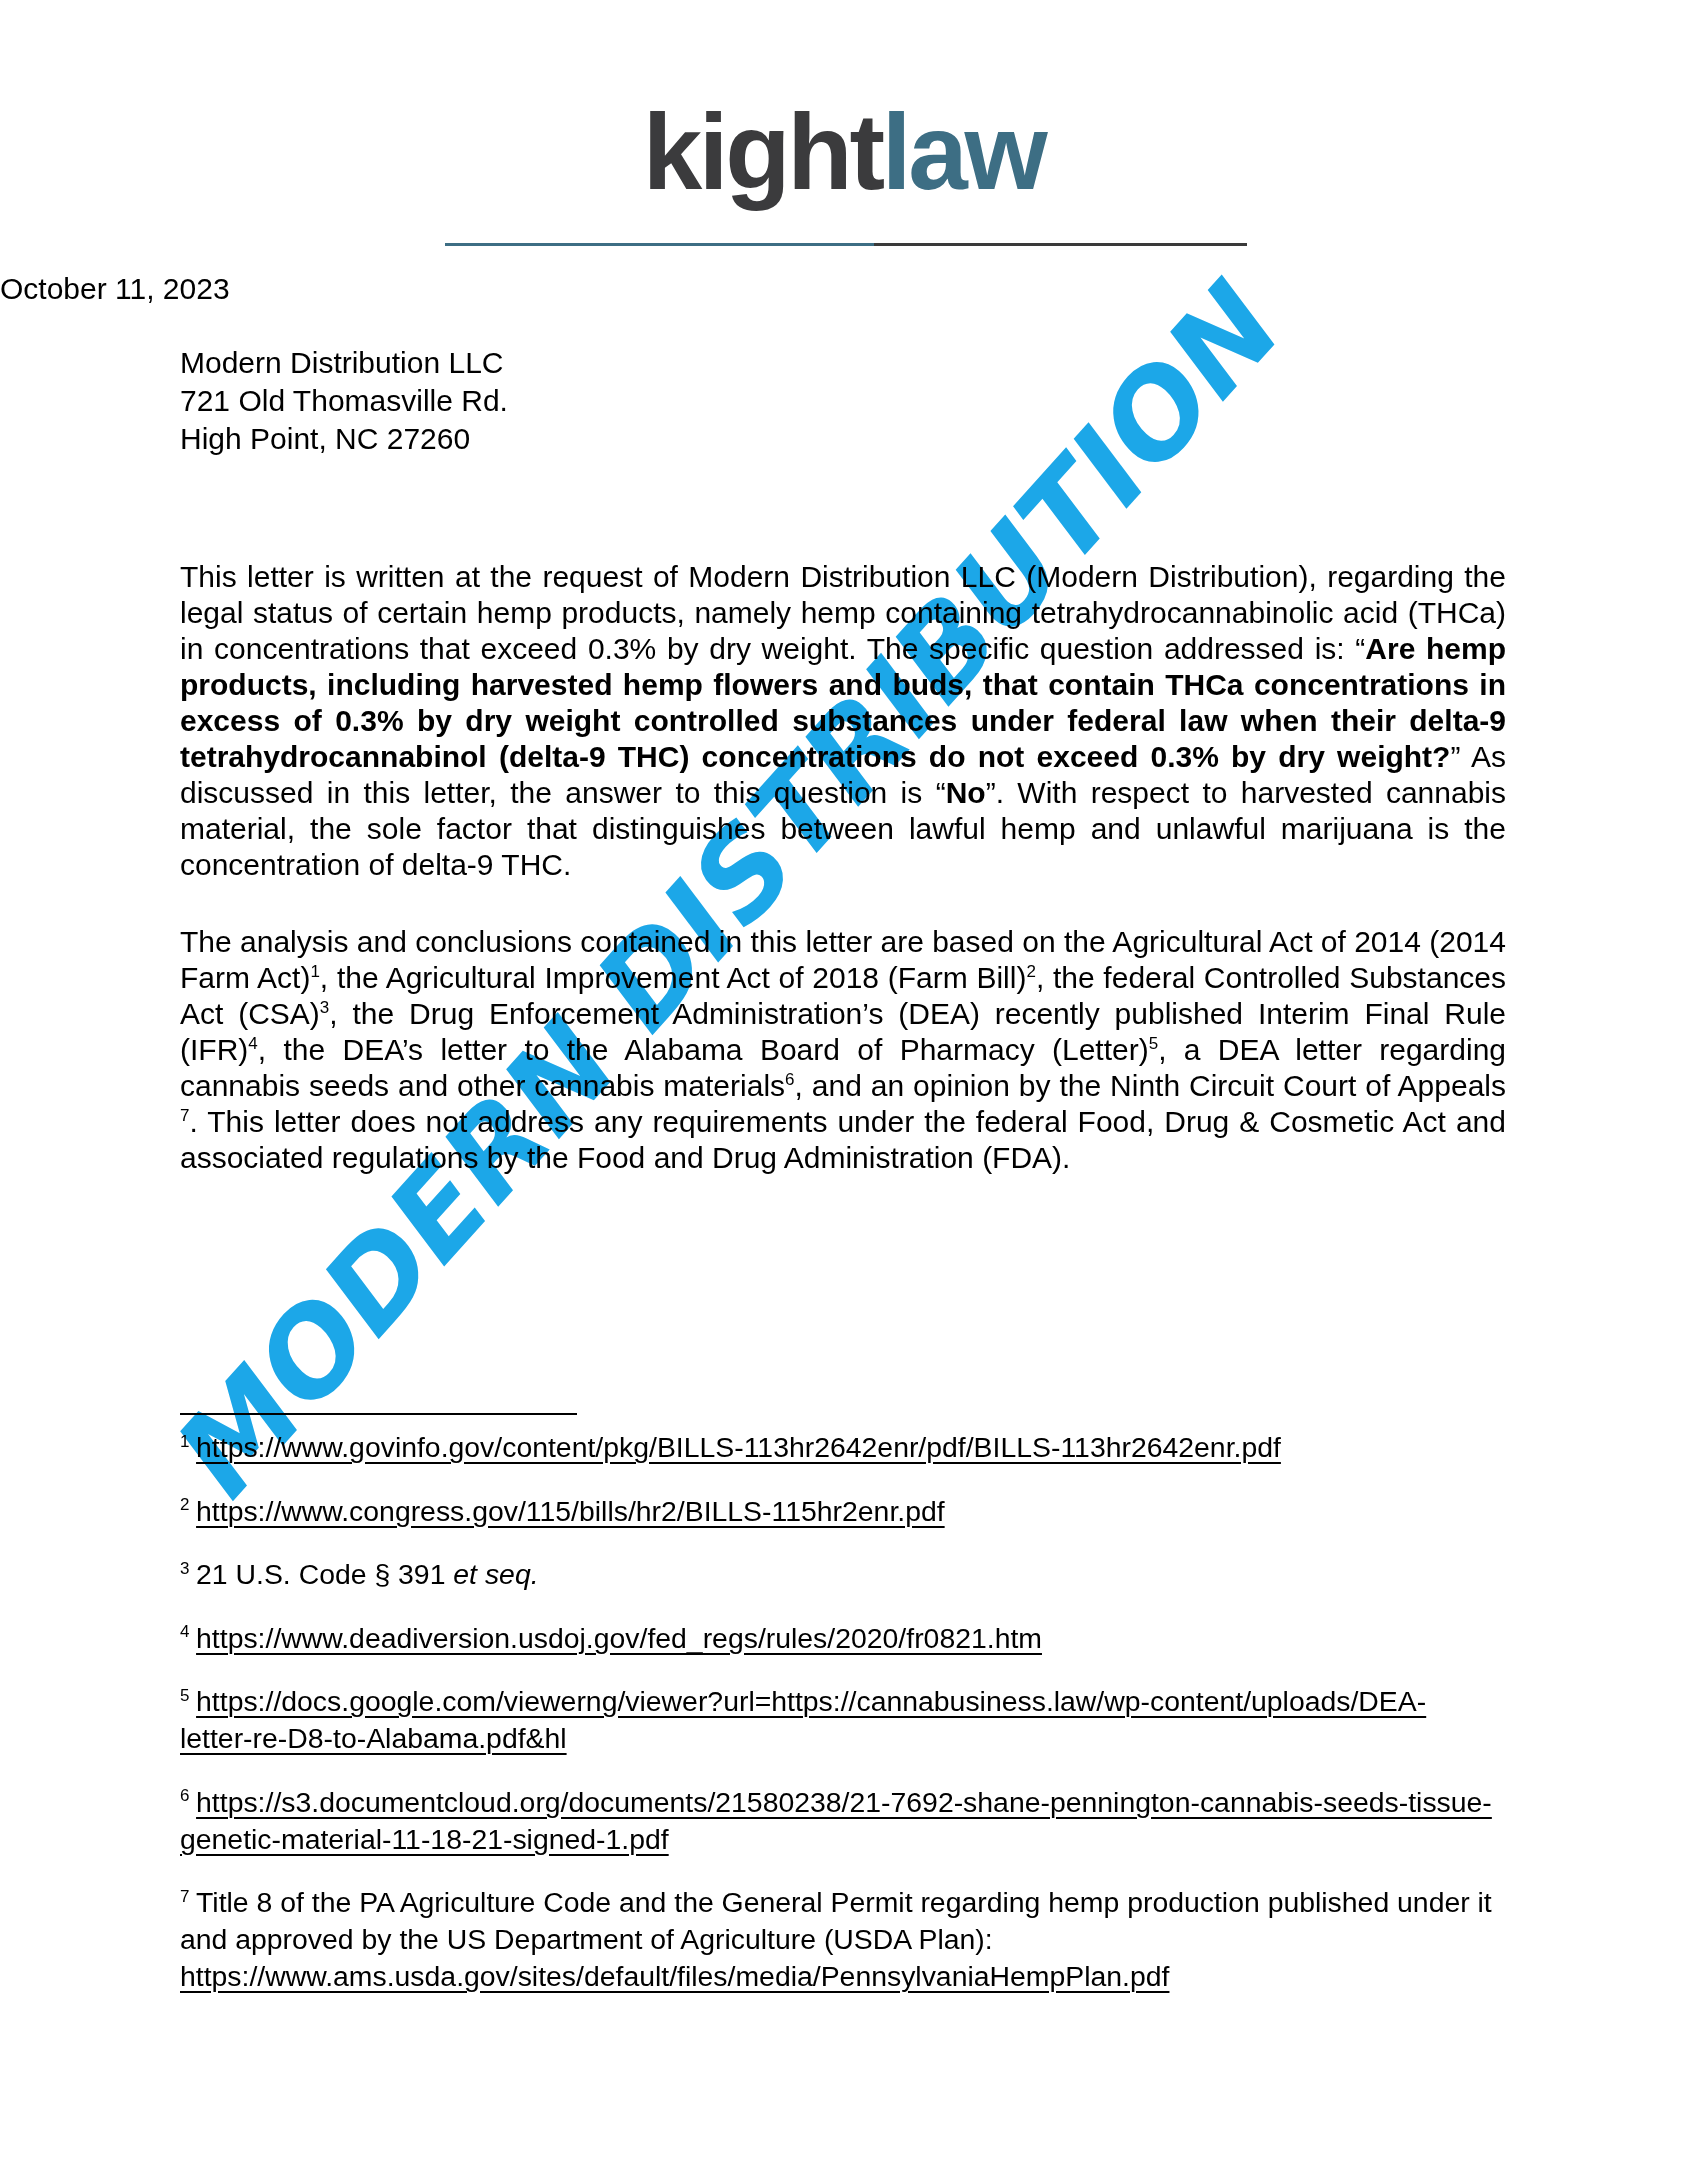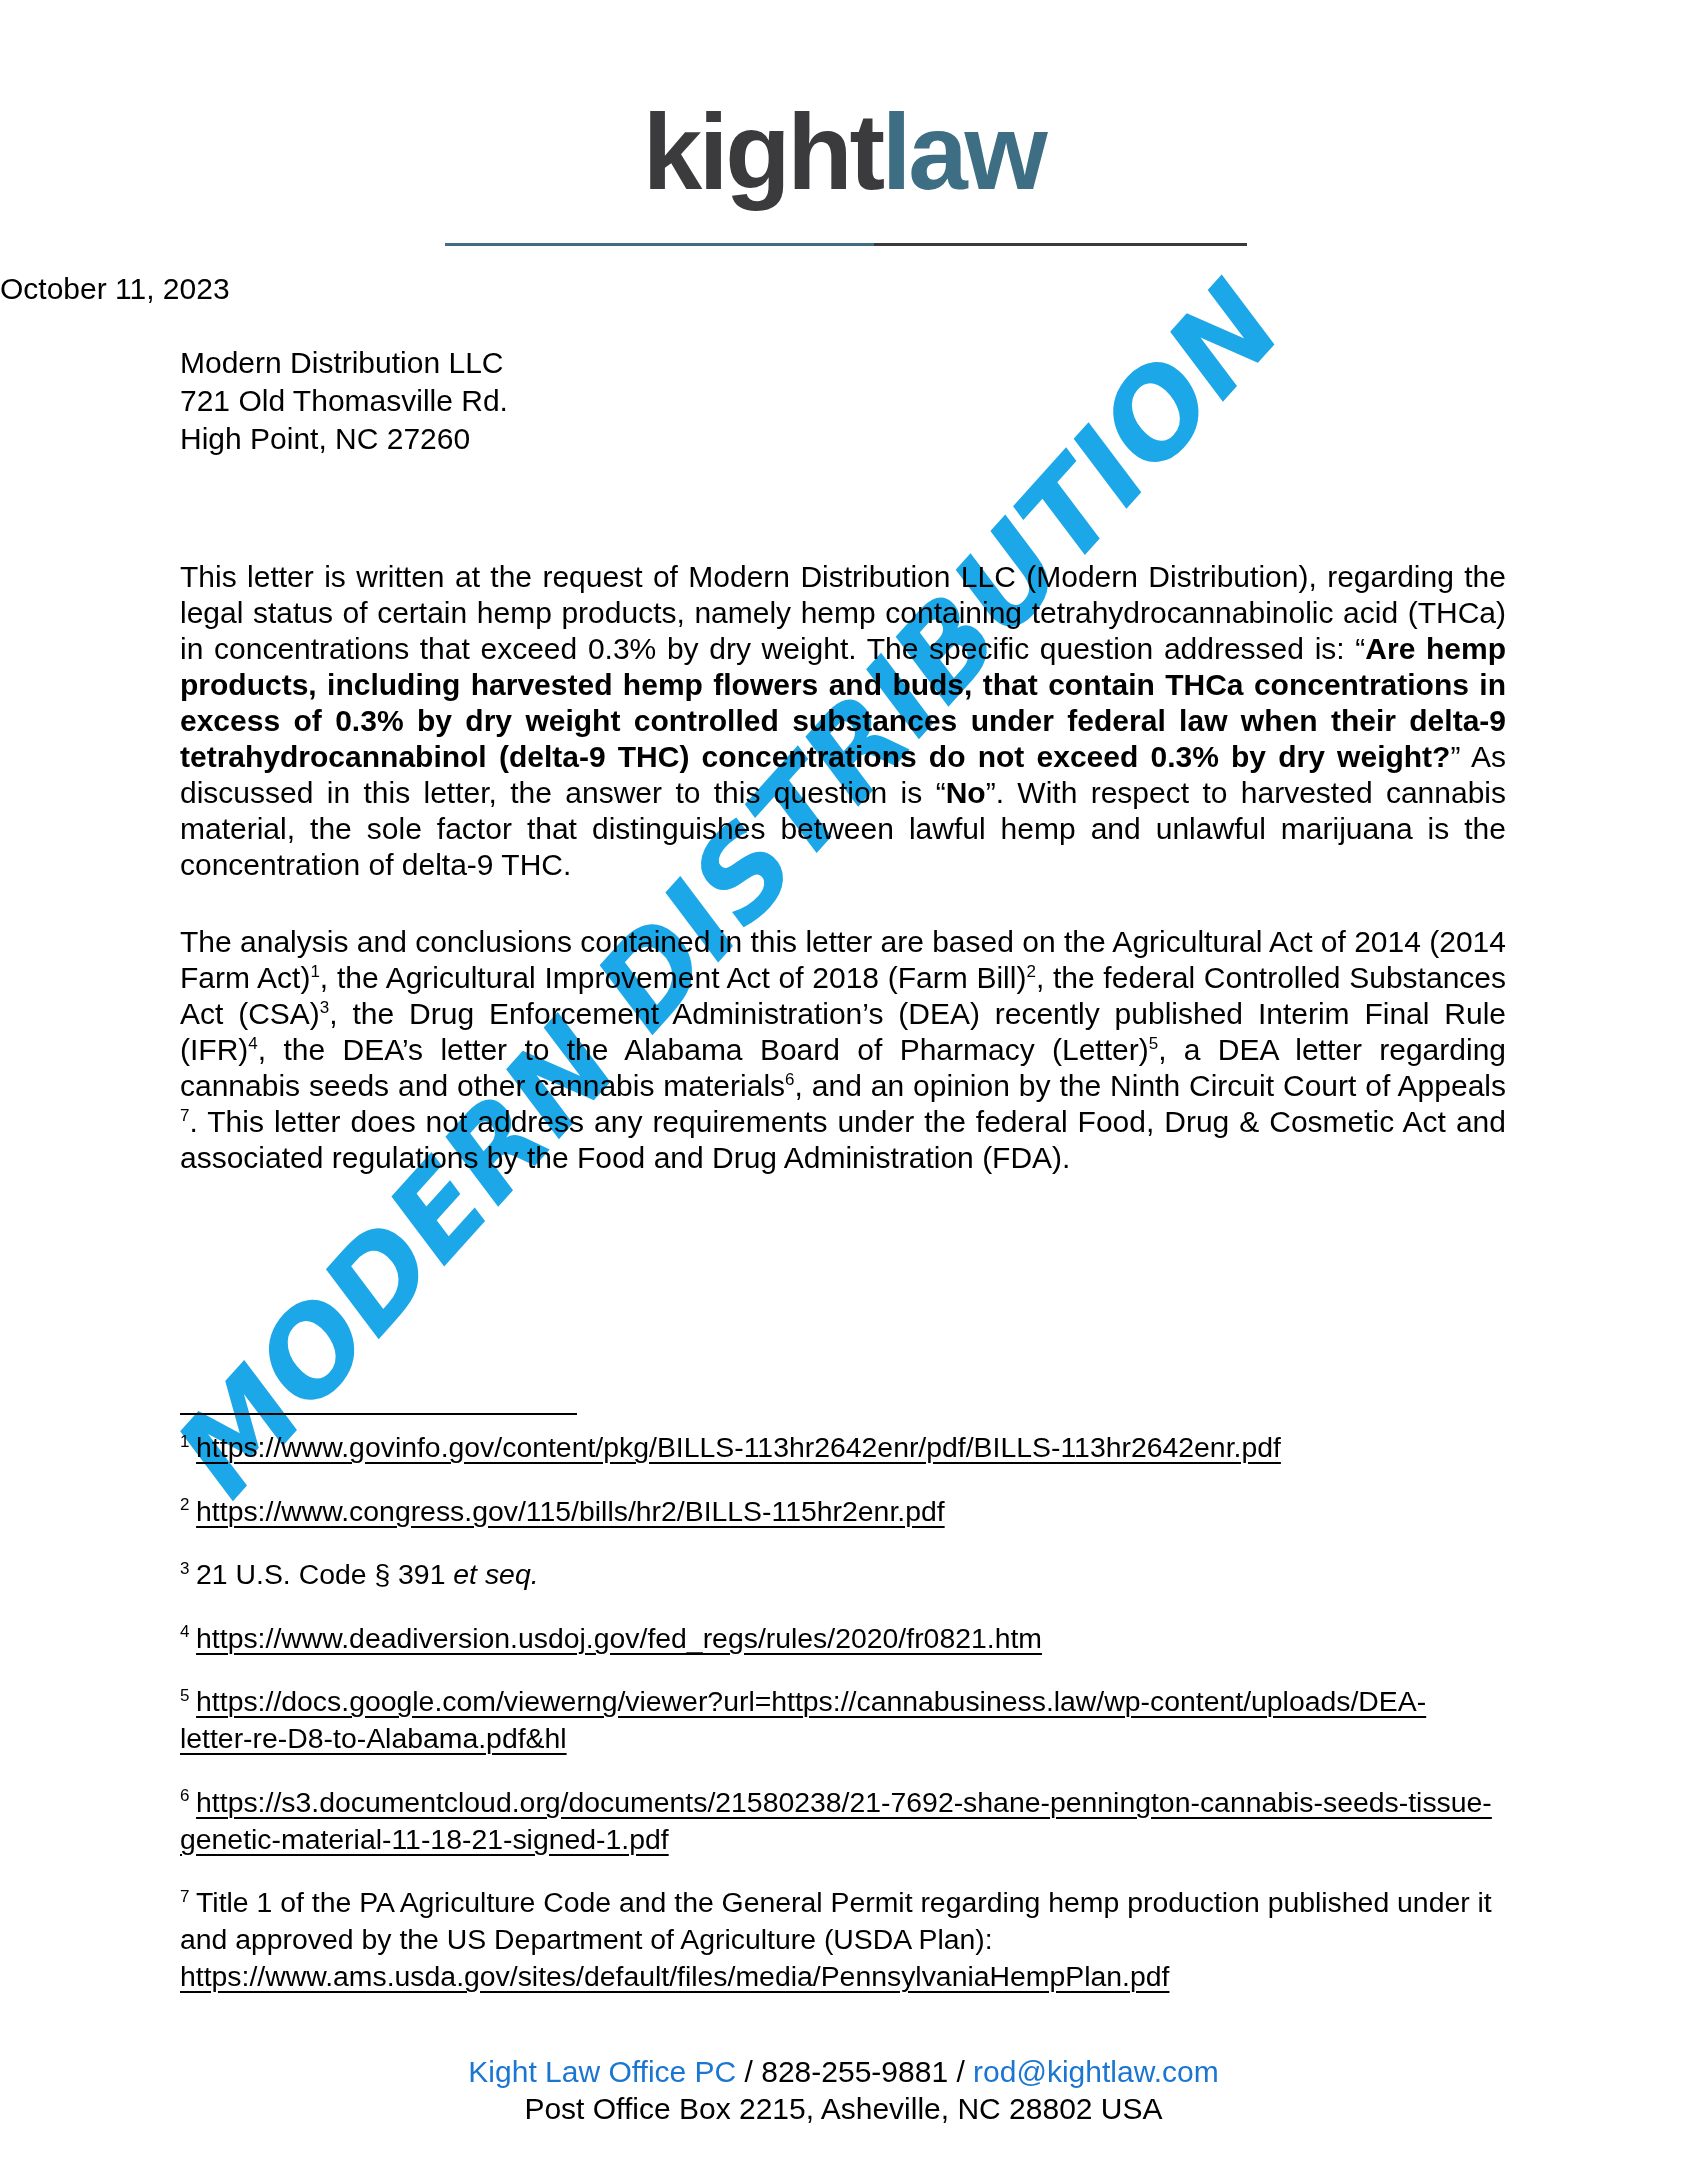--- a/index.html
+++ b/index.html
@@ -89,22 +89,18 @@
     <div class="para p2" id="para2"><span>The analysis and conclusions contained in this letter are based on the Agricultural Act of 2014 (2014 Farm Act)</span><sup>1</sup><span>, the Agricultural Improvement Act of 2018 (Farm Bill)</span><sup>2</sup><span>, the federal Controlled Substances Act (CSA)</span><sup>3</sup><span>, the Drug Enforcement Administration’s (DEA) recently published Interim Final Rule (IFR)</span><sup>4</sup><span>, the DEA’s letter to the Alabama Board of Pharmacy (Letter)</span><sup>5</sup><span>, a DEA letter regarding cannabis seeds and other cannabis materials</span><sup>6</sup><span>, and an opinion by the Ninth Circuit Court of Appeals </span><sup>7</sup><span>. This letter does not address any requirements under the federal Food, Drug &amp; Cosmetic Act and associated regulations by the Food and Drug Administration (FDA).</span></div>
 
     <div class="fnsep"></div>
     <div class="footnotes" id="footnotes">
         <div class="fn"><sup>1</sup><span class="u">https://www.govinfo.gov/content/pkg/BILLS-113hr2642enr/pdf/BILLS-113hr2642enr.pdf</span></div>
         <div class="fn"><sup>2</sup><span class="u">https://www.congress.gov/115/bills/hr2/BILLS-115hr2enr.pdf</span></div>
         <div class="fn"><sup>3</sup><span>21 U.S. Code § 391 </span><span class="i">et seq.</span></div>
         <div class="fn"><sup>4</sup><span class="u">https://www.deadiversion.usdoj.gov/fed_regs/rules/2020/fr0821.htm</span></div>
         <div class="fn"><sup>5</sup><span class="u">https://docs.google.com/viewerng/viewer?url=https://cannabusiness.law/wp-content/uploads/DEA-</span><br><span class="u">letter-re-D8-to-Alabama.pdf&amp;hl</span></div>
         <div class="fn"><sup>6</sup><span class="u">https://s3.documentcloud.org/documents/21580238/21-7692-shane-pennington-cannabis-seeds-tissue-</span><br><span class="u">genetic-material-11-18-21-signed-1.pdf</span></div>
-        <div class="fn"><sup>7</sup><span>Title 1 of the PA Agriculture Code and the General Permit regarding hemp production published under it</span><br><span>and approved by the US Department of Agriculture (USDA Plan):</span><br><span class="u">https://www.ams.usda.gov/sites/default/files/media/PennsylvaniaHempPlan.pdf</span></div>
+        <div class="fn"><sup>7</sup><span>Title 8 of the PA Agriculture Code and the General Permit regarding hemp production published under it</span><br><span>and approved by the US Department of Agriculture (USDA Plan):</span><br><span class="u">https://www.ams.usda.gov/sites/default/files/media/PennsylvaniaHempPlan.pdf</span></div>
       </div>
 
-    <div class="footer">
-      <div id="footer-line1"><span class="link">Kight Law Office PC</span><span>  /  828-255-9881 /  </span><span class="link">rod@kightlaw.com</span></div>
-      <div>Post Office Box 2215, Asheville, NC 28802 USA</div>
-    </div>
   </div>
 </div>
 
 
 </body></html>

